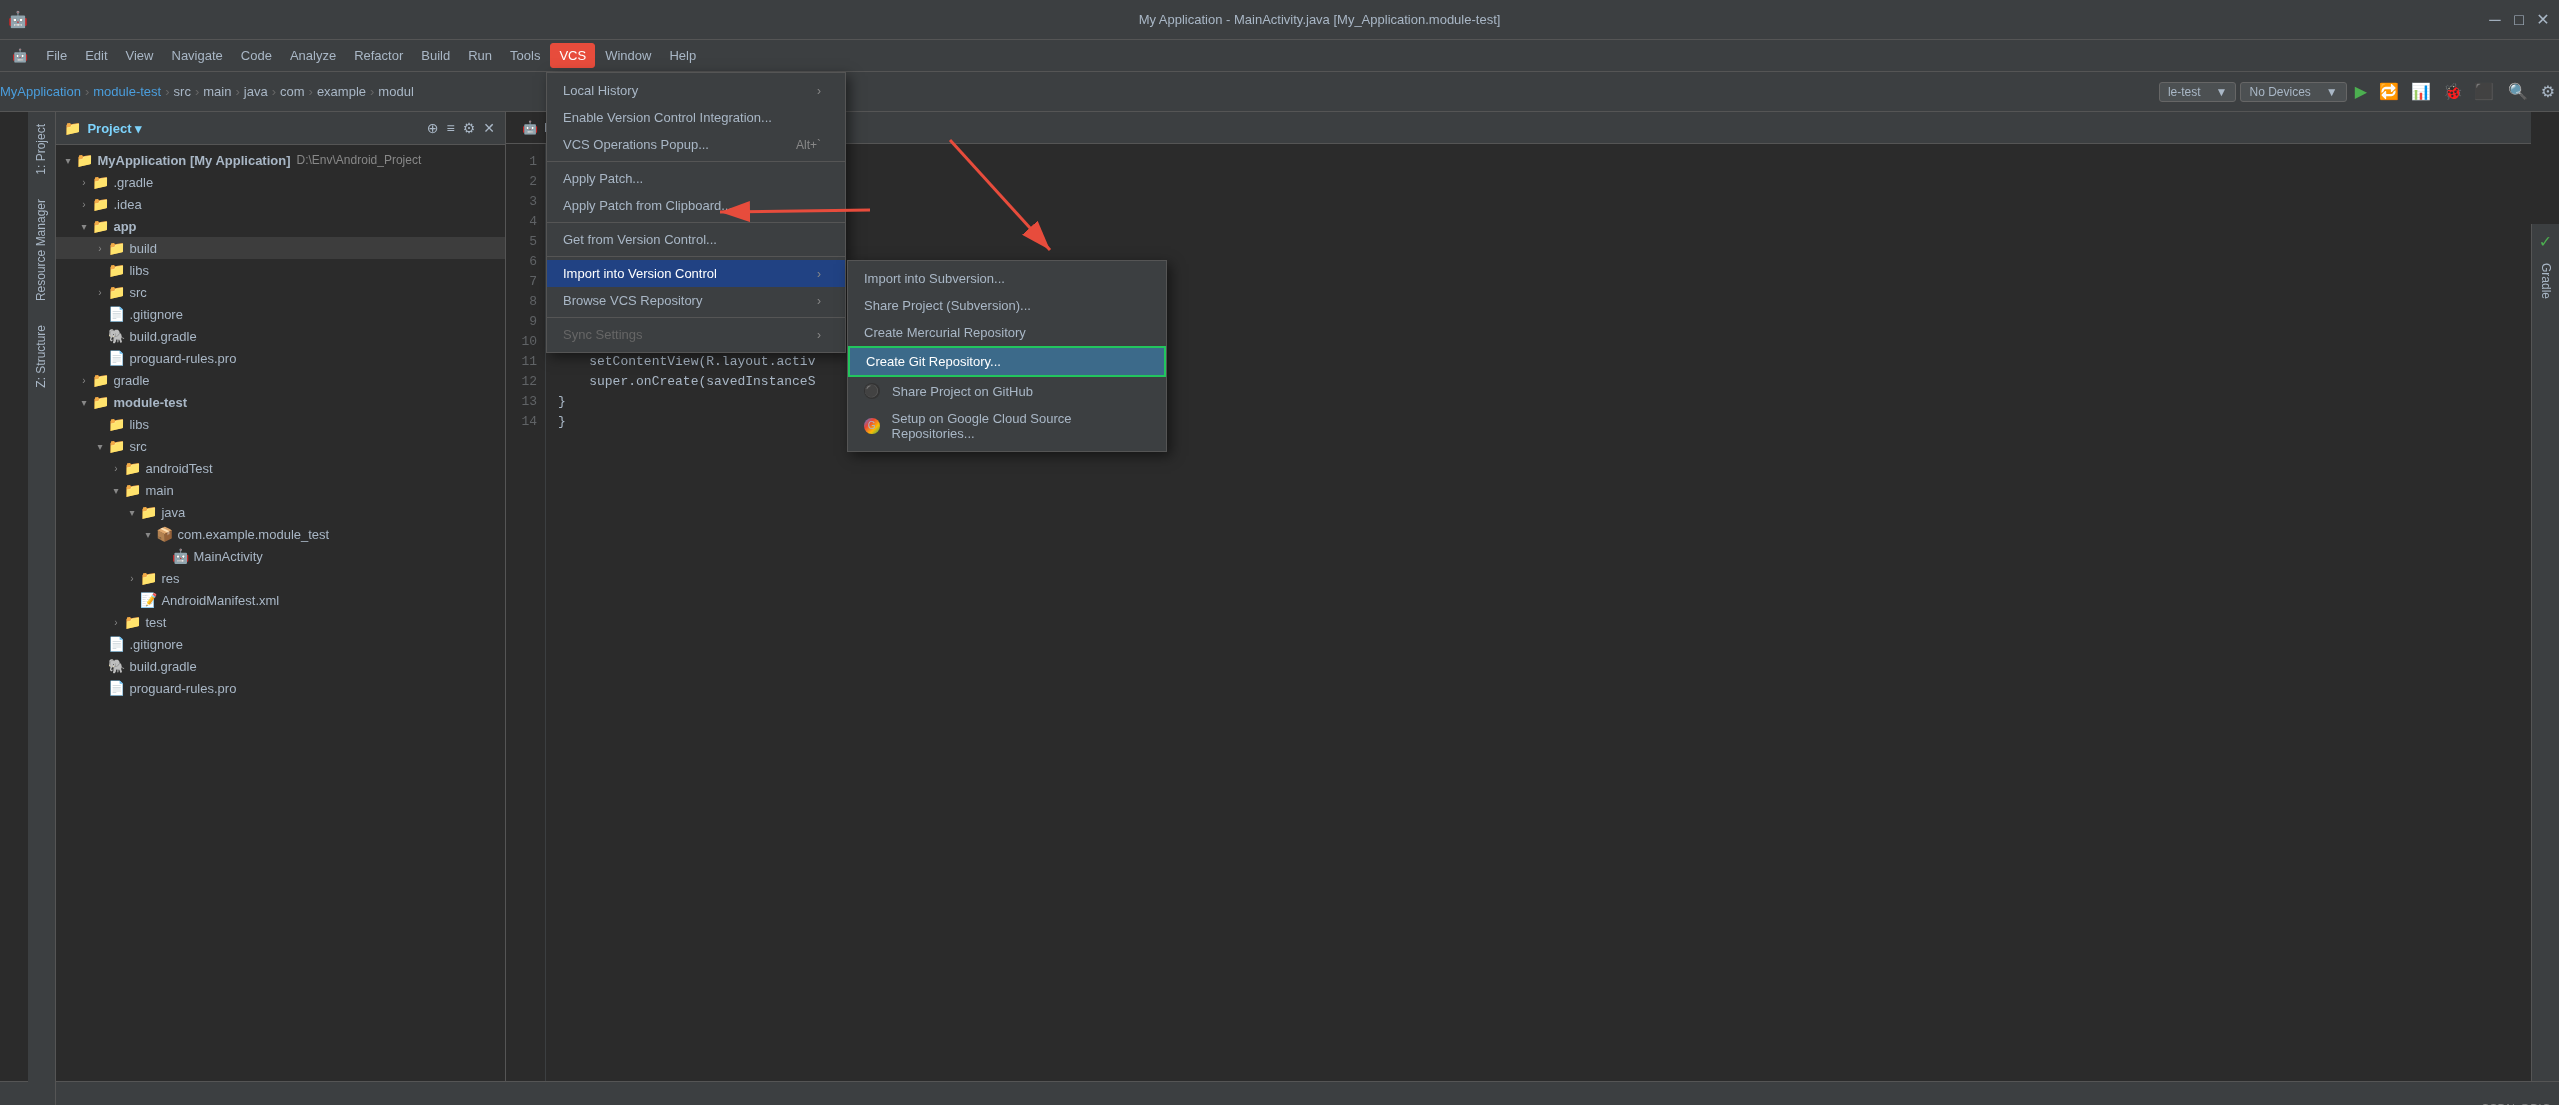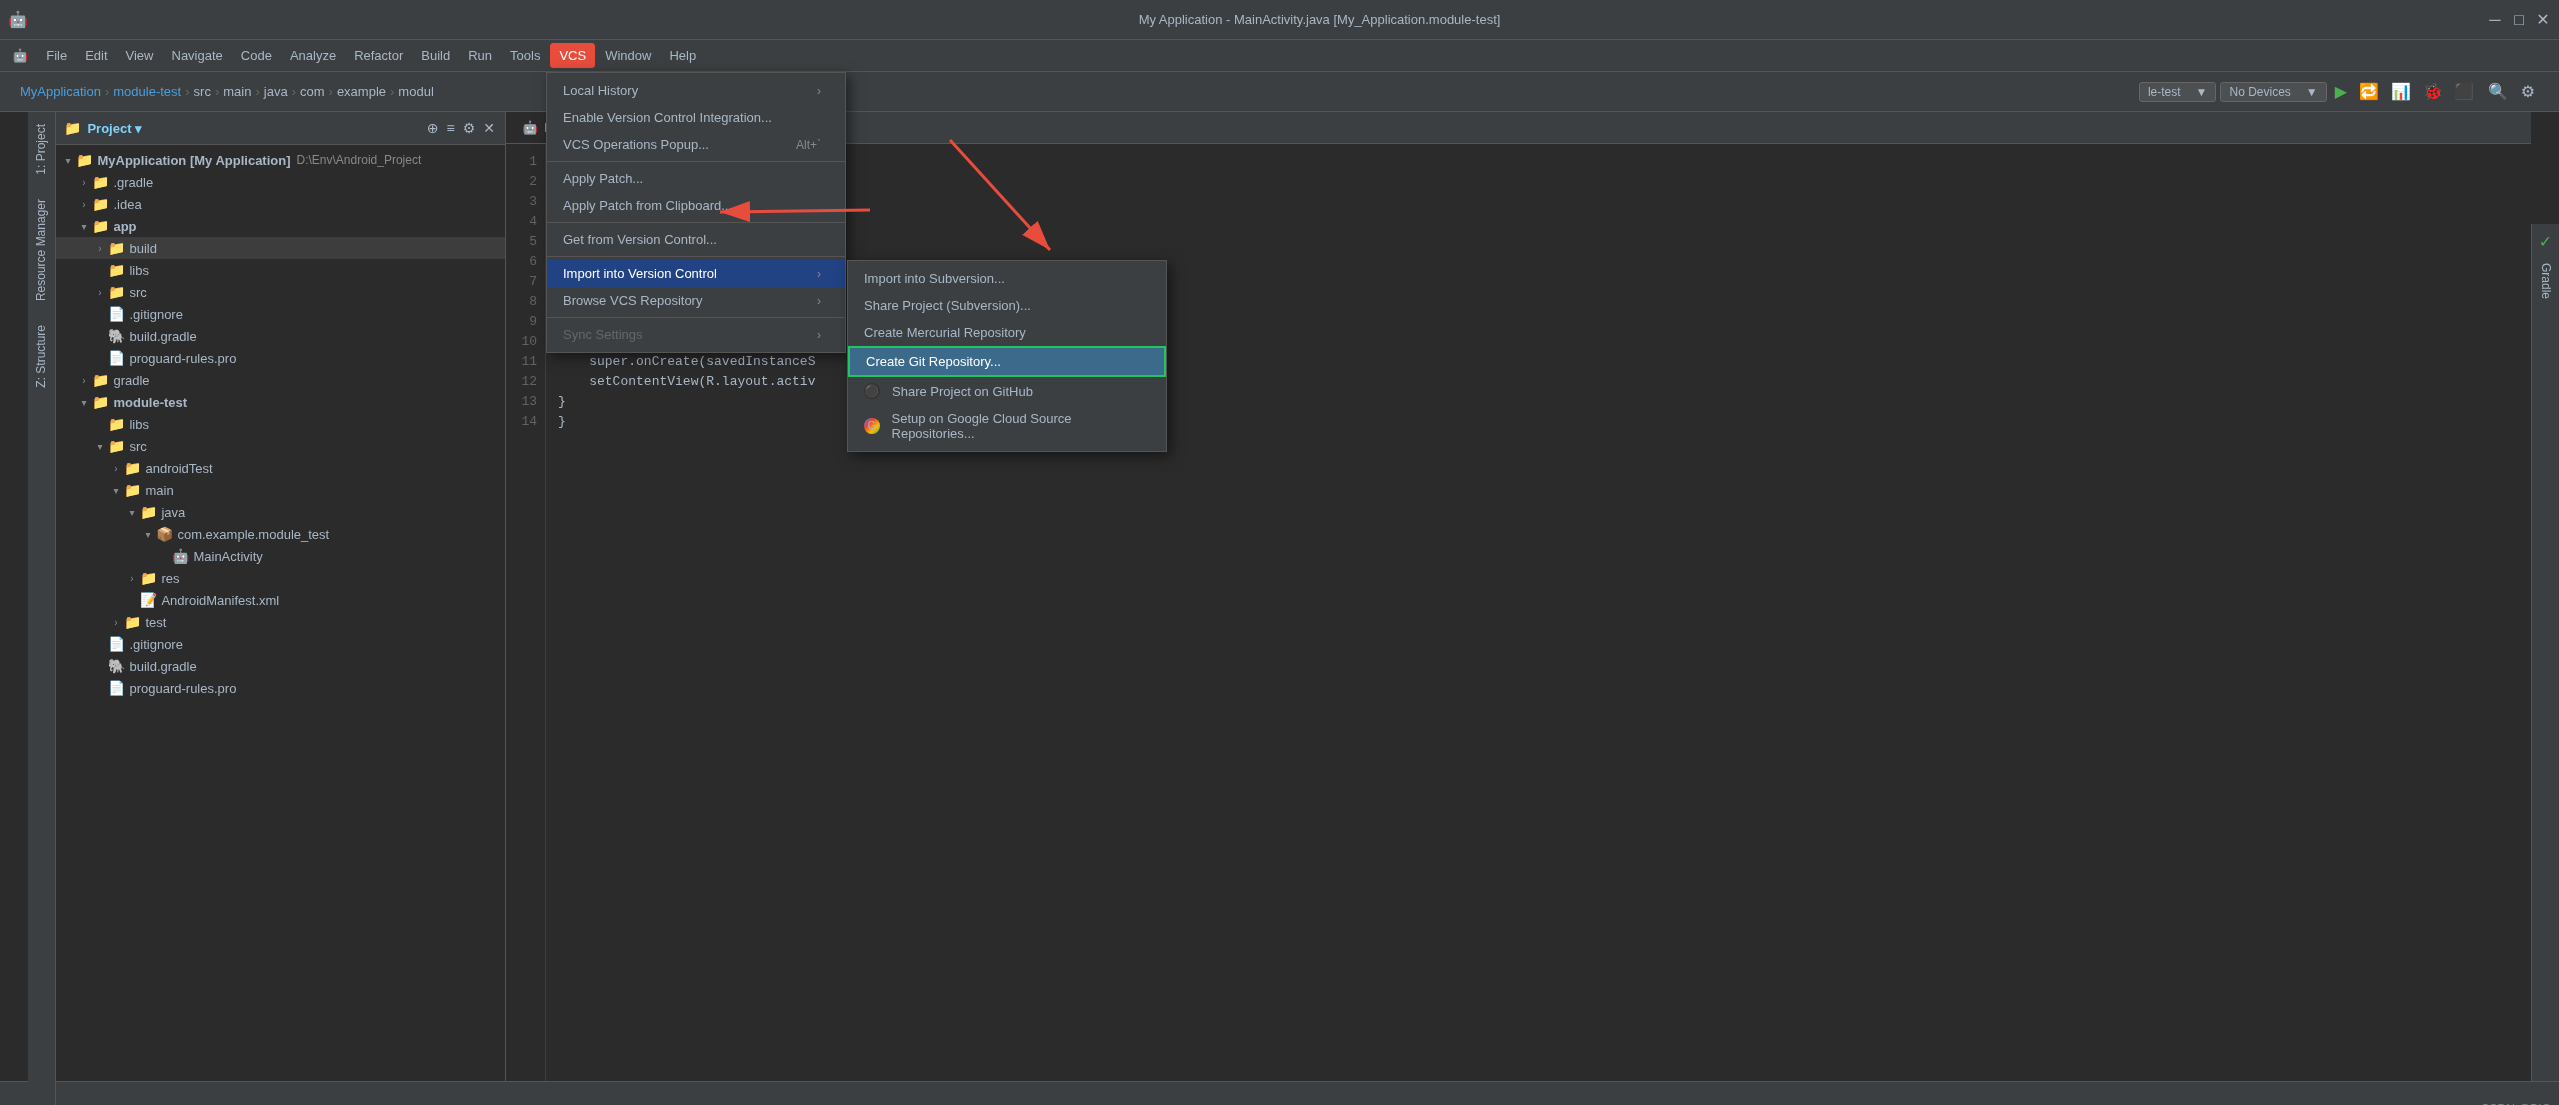--- a/index.html
+++ b/index.html
@@ -78,21 +78,21 @@
       color: white;
       border: 1px solid #e74c3c;
     }
 
     
     .toolbar {
       background: #3c3f41;
       height: 40px;
       display: flex;
       align-items: center;
-      padding: 0 20px;
+      padding: 0 0;
       border-bottom: 1px solid #555;
       gap: 6px;
     }
     .breadcrumb {
       display: flex;
       align-items: center;
       gap: 2px;
       font-size: 13px;
       color: #a9b7c6;
     }
@@ -731,24 +731,24 @@
           <span style="color:#cc0000; margin-right:4px;">🔴</span>
           <span class="kw">pu</span>
         </div>
         <div class="code-line">&nbsp;</div>
         <div class="code-line">&nbsp;</div>
         <div class="code-line">
           <span style="display:inline-block; width:20px; color:#3d8a3d; text-align:center; margin-right:4px;">⊙</span>
           <span class="ann">@Override</span>
         </div>
         <div class="code-line">
-          &nbsp;&nbsp;&nbsp;&nbsp;<span class="pkg">super.onCreate(savedInstanceS</span>
+          &nbsp;&nbsp;&nbsp;&nbsp;<span class="pkg">setContentView(R.layout.activ</span>
         </div>
         <div class="code-line">
-          &nbsp;&nbsp;&nbsp;&nbsp;<span class="pkg">setContentView(R.layout.activ</span>
+          &nbsp;&nbsp;&nbsp;&nbsp;<span class="pkg">super.onCreate(savedInstanceS</span>
         </div>
         <div class="code-line">
             <span class="pkg">}</span>
           </div>
         <div class="code-line">
             <span class="pkg">}</span>
           </div>
       </div>
     </div>
   </div>

